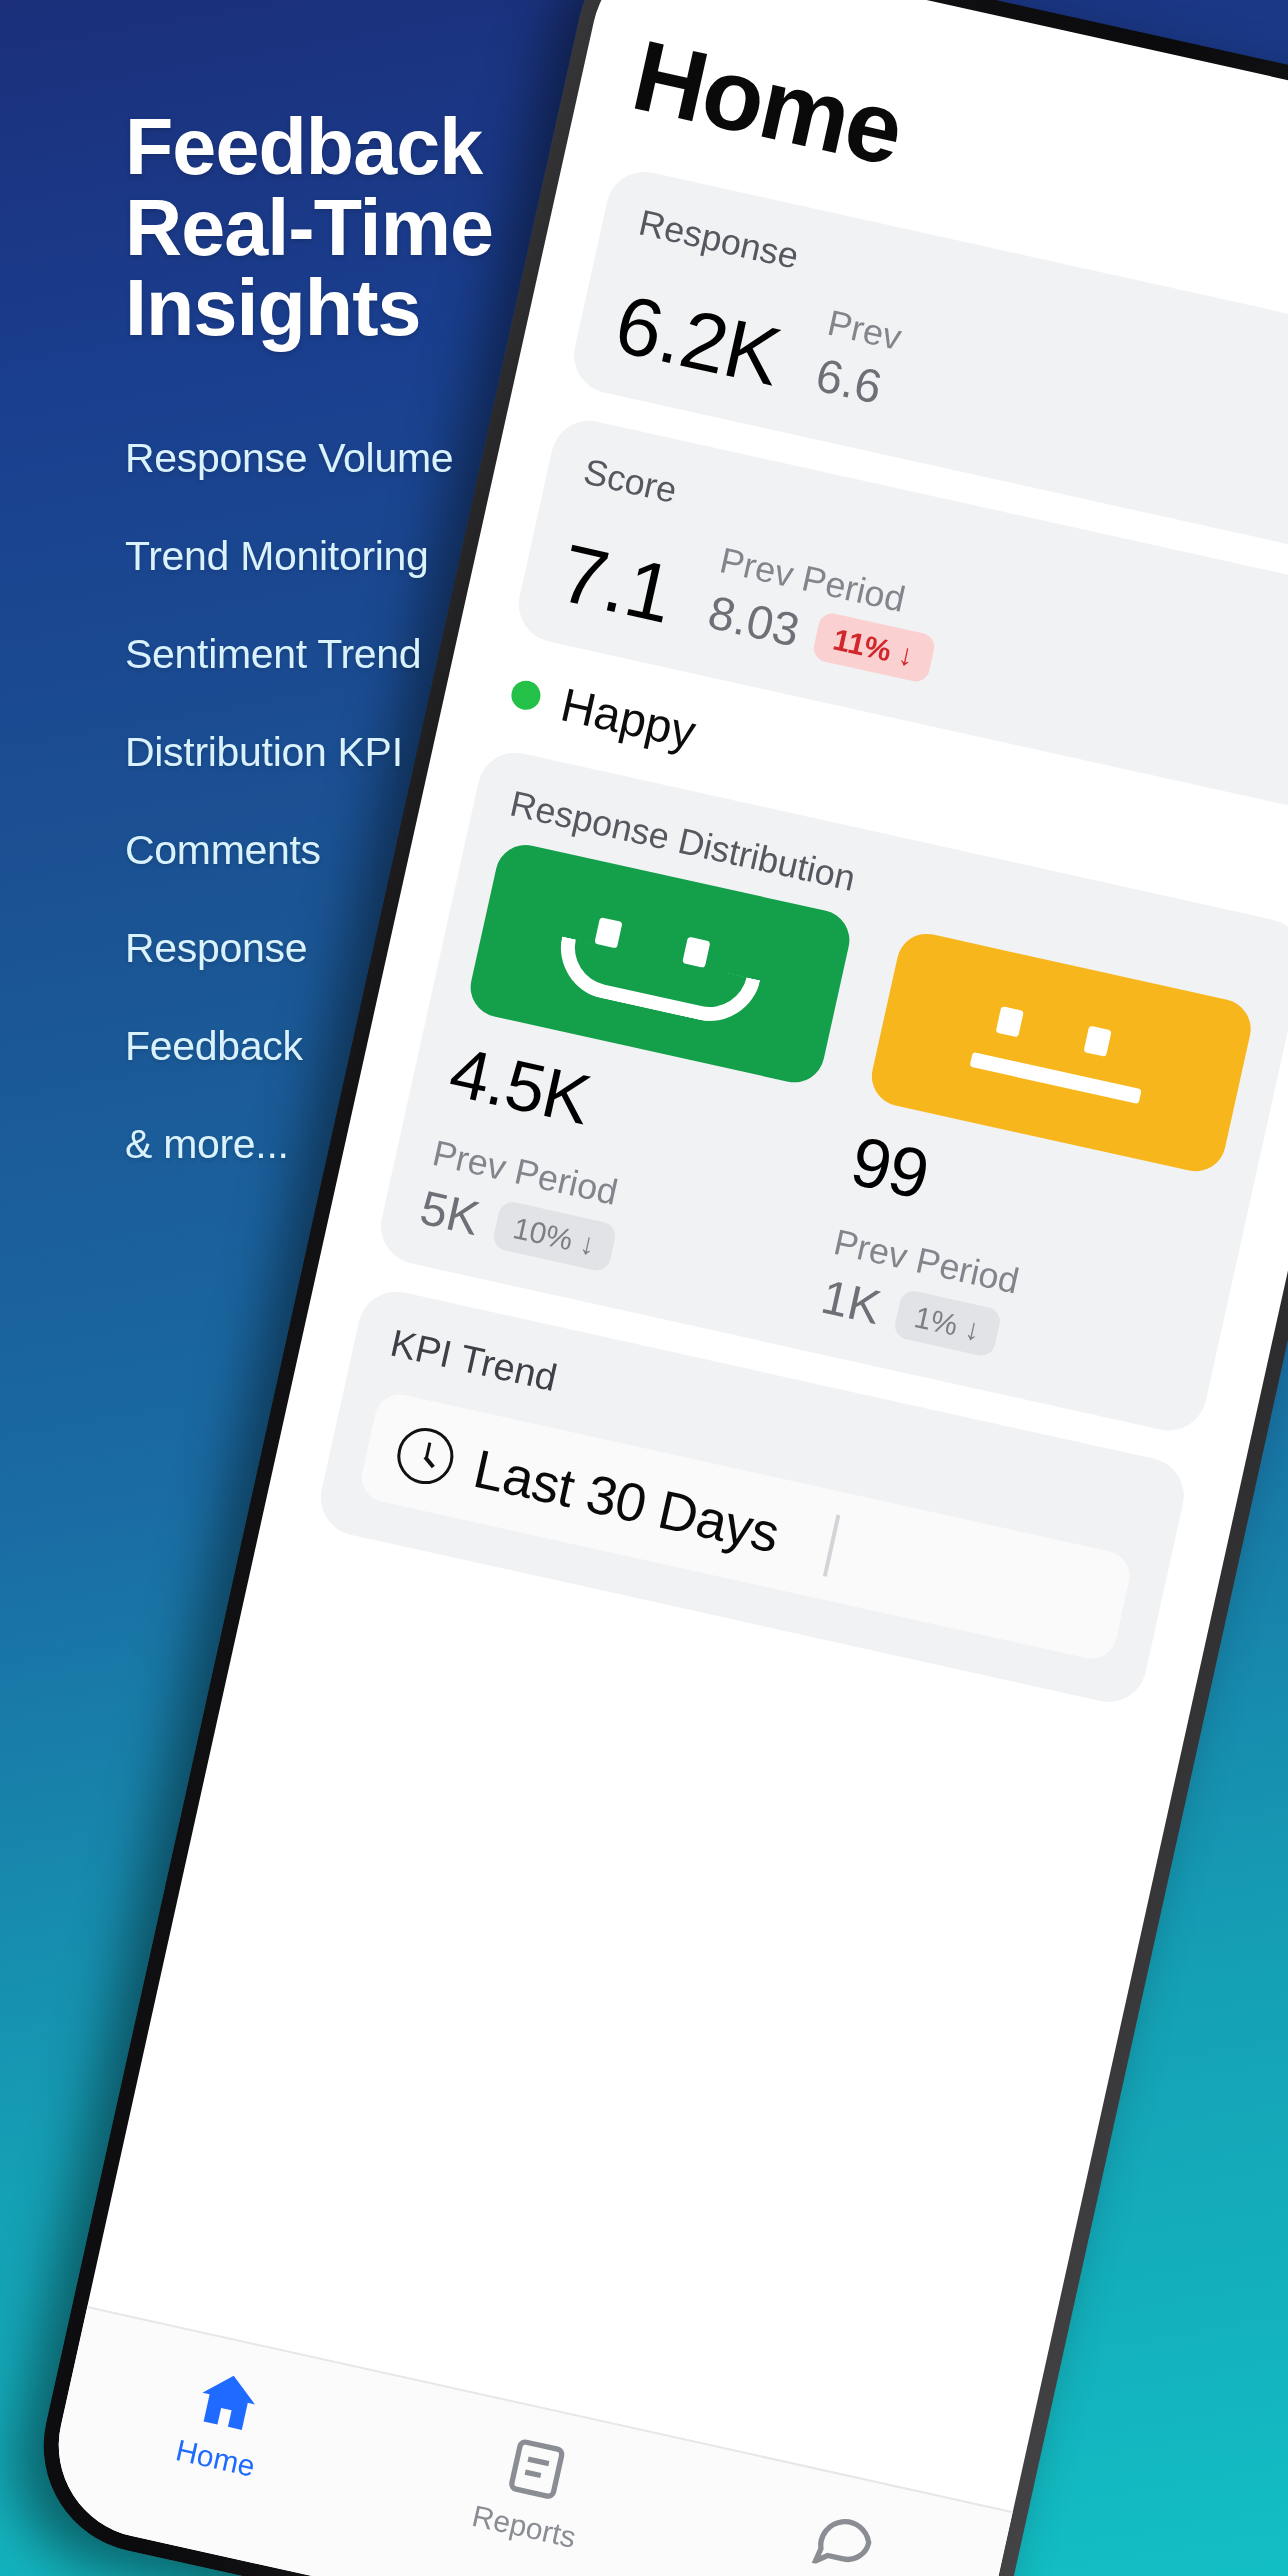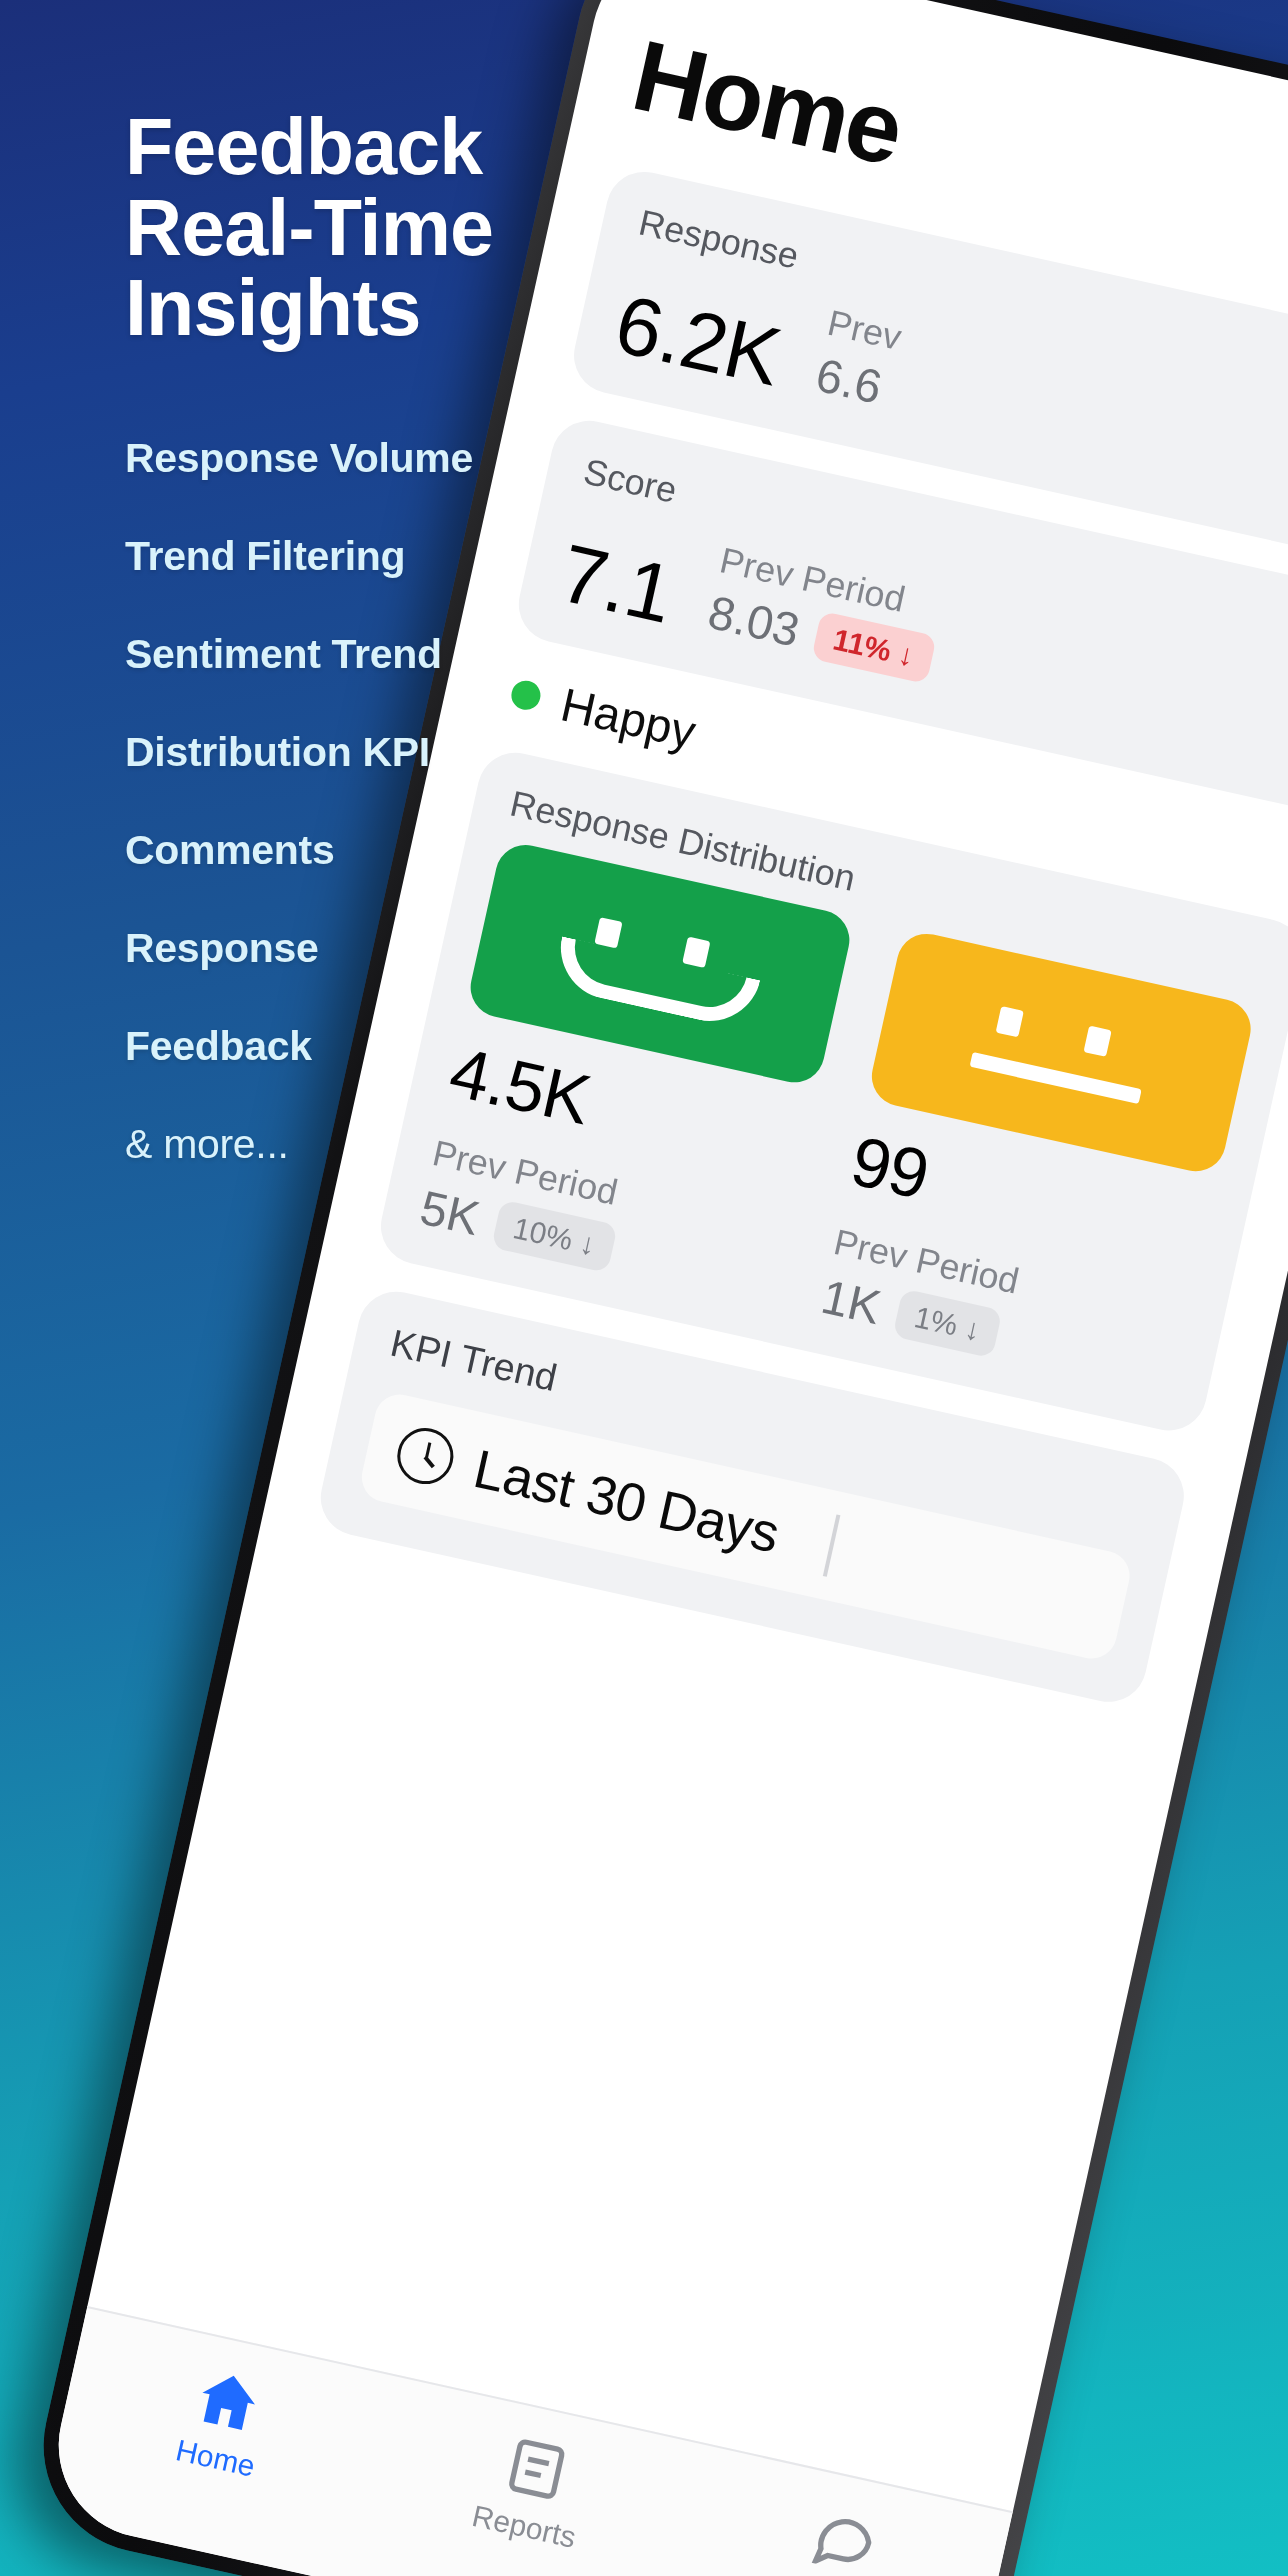--- a/index.html
+++ b/index.html
@@ -11,21 +11,21 @@
 
   
   .promo{position:absolute;left:125px;top:107px;width:626px;z-index:5;}
   .promo-title{
     font-size:79px;line-height:1.02;font-weight:700;color:#ffffff;
     letter-spacing:-0.9px;margin:0 0 86px 0;white-space:pre-line;
     text-shadow:0 1.8px 5.4px rgba(0,0,0,.18);
   }
   .promo-list{list-style:none;margin:0;padding:0;}
   .promo-list li{
-    font-size:41px;font-weight:700;color:#d9f2fb;margin:0 0 51px 0;
+    font-size:41px;font-weight:400;color:#d9f2fb;margin:0 0 51px 0;
     letter-spacing:-0.3px;text-shadow:0 1.8px 4.5px rgba(0,0,0,.15);
   }
   .promo-list li.more{font-weight:400;color:#d9f2fb;}
 
   
   .phone-wrap{
     position:absolute;left:528px;top:-63px;width:1055px;height:2737px;
     transform:rotate(12.5deg);transform-origin:14% 12%;
     z-index:3;
   }
@@ -117,21 +117,21 @@
 <body>
 
 <div class="clip">
 
   <div class="promo">
     <h1 class="promo-title">Feedback
 Real-Time
 Insights</h1>
     <ul class="promo-list">
       <li>Response Volume</li>
-      <li>Trend Filtering</li>
+      <li>Trend Monitoring</li>
       <li>Sentiment Trend</li>
       <li>Distribution KPI</li>
       <li>Comments</li>
       <li>Response</li>
       <li>Feedback</li>
       <li class="more">&amp; more...</li>
     </ul>
   </div>
 
   <div class="phone-wrap">

